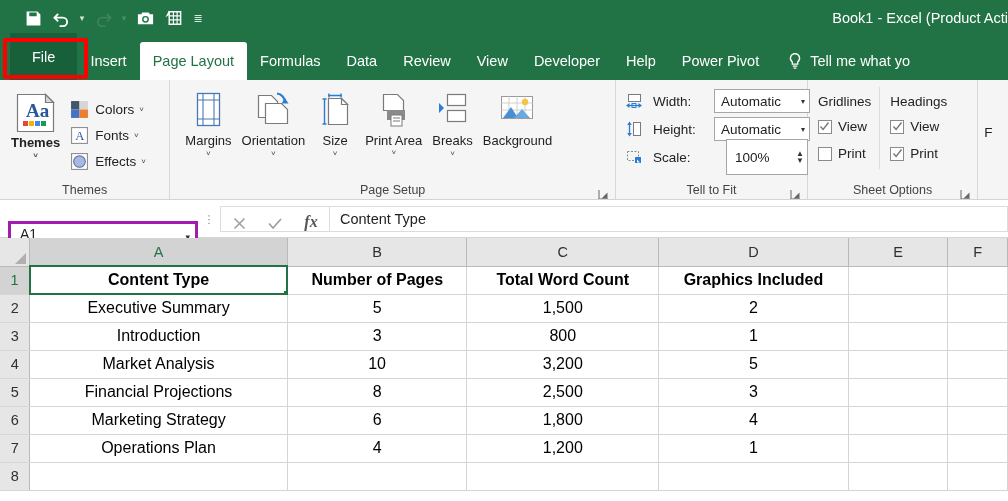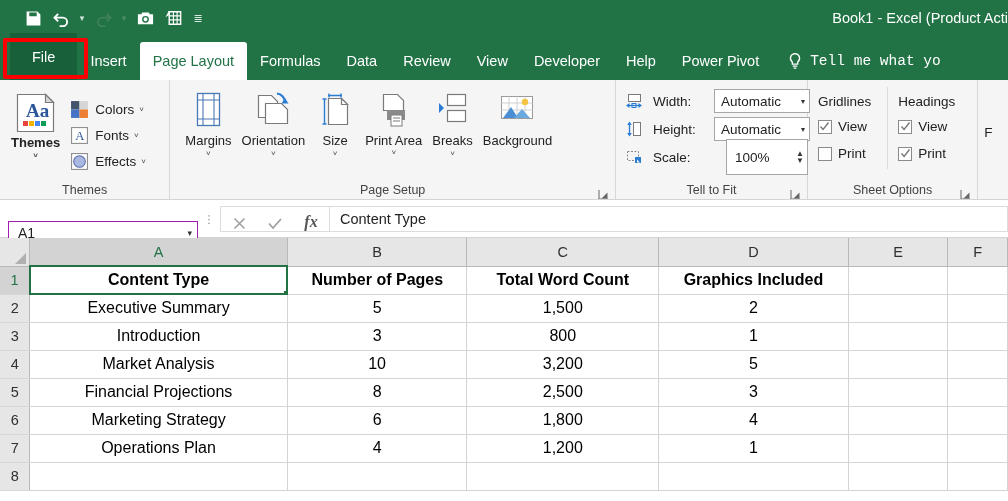--- a/index.html
+++ b/index.html
@@ -57,21 +57,21 @@
     background: #18603a; color: #fff;
     padding: 0 22px; height: 47px; margin-left: 10px;
   }
   .tab.active {
     background: #ffffff; color: #217346;
     border-radius: 3px 3px 0 0;
   }
   .tellme {
     display: flex; align-items: center; gap: 6px;
     color: #ffffff; font-size: 14.5px; height: 38px;
-    padding-left: 14px; white-space: nowrap; font-family: Liberation Mono, monospace;
+    padding-left: 14px; white-space: nowrap;
   }
   .bulb { width: 18px; height: 20px; display:flex; align-items:center; justify-content:center;}
   .file-highlight {
     position: absolute;
     left: 3px; top: 2px; width: 85px; height: 41px;
     border: 4px solid #ff0000; border-radius: 2px;
     pointer-events: none;
   }
 
   
@@ -147,22 +147,22 @@
   }
   .cbox svg { display:block; }
   .so-lbl { font-size: 13.5px; color:#222; }
 
   
   .fbar {
     height: 38px; background: #fff; display: flex; align-items: center;
     padding: 0 0 0 8px; border-bottom: 1px solid #d4d4d4;
   }
   .namebox {
-    width: 190px; height: 24px; border: 1px solid #a21caf; background: #fff;
-    display: flex; align-items: center; justify-content: space-between;
+    width: 190px; height: 24px; border: 3px solid #a21caf; background: #fff;
+    display: flex; align-items: flex-end; justify-content: space-between;
     padding: 0 5px 0 9px; font-size: 14px; color: #222; margin-top: 28px;
   }
   .namebox .nc { font-size: 9px; color:#333; }
   .fb-dots { width: 22px; text-align:center; color:#888; font-size: 11px; letter-spacing:0; line-height: 4px;}
   .fbtns {
     display: flex; align-items: center; gap: 0px; height: 26px;
     border: 1px solid #dcdcdc; border-right: none; background:#fff;
   }
   .fbtn { width: 36px; height: 24px; display:flex; align-items:flex-end; justify-content:center; color:#a0a0a0;}
   .fx { font-style: italic; font-family: "Liberation Serif", serif; font-size: 16px; color:#555; font-weight:bold;}
@@ -467,21 +467,21 @@
     <div class="group-label">Tell to Fit</div>
     <span class="dialog-launcher">
       <svg width="11" height="11" viewBox="0 0 11 11">
           <path stroke="#666" fill="none" d="M1 1v9h9"></path>
           <path fill="#666" d="M9.5 3.5l-6 6h6z"></path>
         </svg>
     </span>
   </div>
 
   <div class="group" style="width:172px;">
-    <div class="group-body" style="padding-left:10px; padding-top:3px;gap:8px;">
+    <div class="group-body" style="padding-left:10px; padding-top:3px;">
       <div class="so-col" style="padding-left:0;">
         <div class="so-head">Gridlines</div>
         <div class="so-row">
           <span class="cbox">
             <svg width="11" height="11" viewBox="0 0 11 11">
                 <path fill="none" stroke="#777" stroke-width="1.4" d="M1.5 5.5l2.6 3 5.4-7"></path>
               </svg>
           </span>
           <span class="so-lbl">View</span>
         </div>

